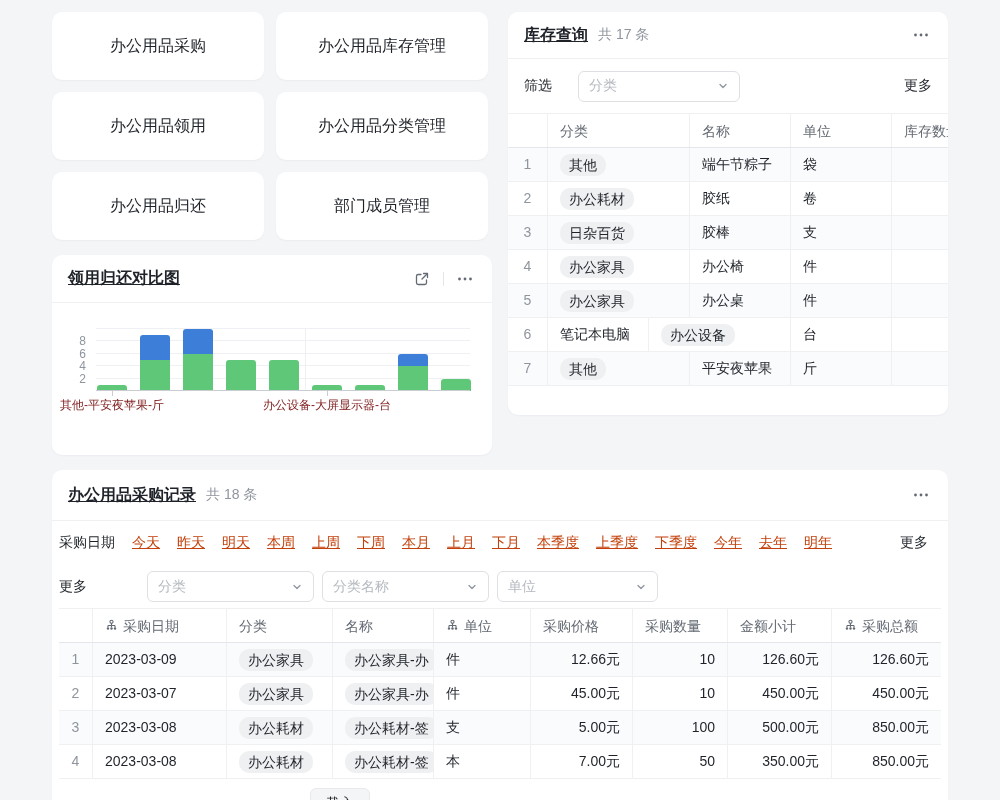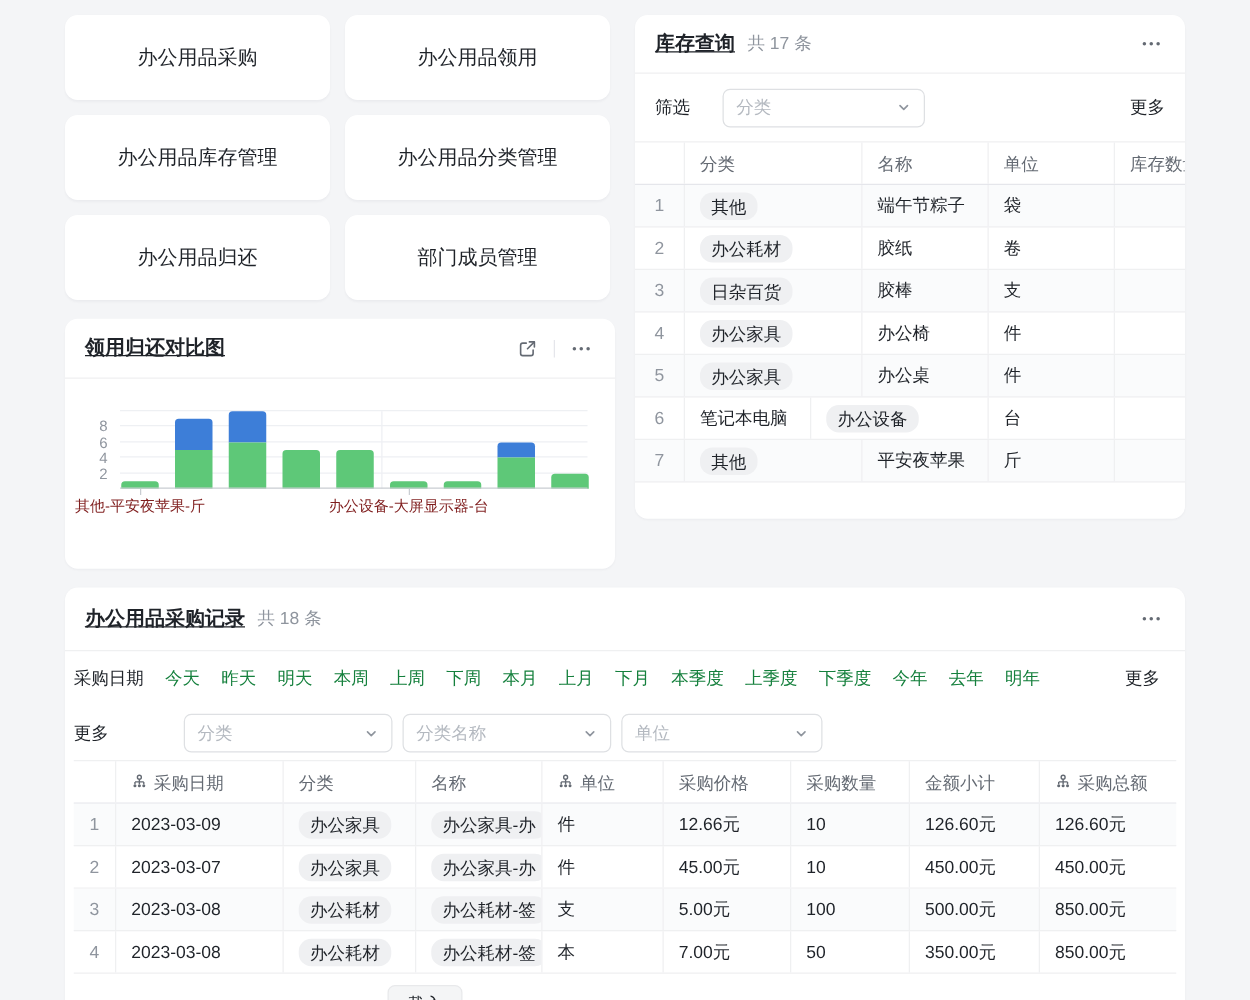--- a/index.html
+++ b/index.html
@@ -32,21 +32,21 @@
   
   .tbl{box-sizing:border-box;}
   .trow,.thead{display:flex;}
   .thead{border-top:1px solid #eff0f1;border-bottom:1px solid #e5e6eb;color:#646a73;}
   .trow{border-bottom:1px solid #eff0f1;cursor:pointer;}
   .trow:nth-of-type(even){background:#fafbfc;}
   .cell{box-sizing:border-box;border-right:1px solid #eff0f1;padding:0 12px;line-height:32px;height:33px;
         white-space:nowrap;overflow:hidden;}
   .thead .cell{line-height:32px;height:33px;display:flex;align-items:center;gap:5px;}
   .cell.c-idx{padding:0;text-align:center;color:#8f959e;}
-  .cell.num{}
+  .cell.num{text-align:right;}
   .pill{display:inline-block;background:#eff0f2;border-radius:10px;padding:0 9px;line-height:22px;
         font-size:14px;color:#1f2329;max-width:100%;overflow:hidden;white-space:nowrap;vertical-align:middle;}
   
   .itable{width:472px;}
   .i-idx{width:40px;} .i-cat{width:142px;} .i-name{width:101px;} .i-unit{width:101px;} .i-stock{width:88px;border-right:none;}
   
   .chart-card{left:52px;top:255px;width:440px;height:200px;}
   .chart-head{height:47px;}
   .chart-wrap{position:relative;height:152px;}
   .y-axis{position:absolute;left:0;top:26px;width:38px;height:62px;}
@@ -58,21 +58,21 @@
   .bar{position:absolute;bottom:0;display:flex;flex-direction:column;justify-content:flex-end;z-index:1;}
   .seg{width:100%;}
   .seg.cap{border-radius:3px 3px 0 0;}
   .tickmark{position:absolute;bottom:-5px;width:1px;height:5px;background:#c9cdd2;}
   .xlabel{position:absolute;top:68px;transform:translateX(-50%);font-size:12px;color:#7f1d1d;white-space:nowrap;}
   
   .rec-card{left:52px;top:470px;width:896px;height:360px;}
   .rec-head{height:50px;}
   .date-row{height:44px;display:flex;align-items:center;gap:17px;padding:0 20px 0 7px;}
   .date-label{color:#1f2329;}
-  .date-opt{color:#15803d;cursor:pointer;}
+  .date-opt{color:#c2410c;cursor:pointer;text-decoration:underline;}
   .sel-row{height:43px;display:flex;align-items:center;padding:0 7px;gap:8px;}
   .sel-row .flabel{width:30px;margin-right:50px;}
   .sel-row .select{width:167px;}
   .sel-row .select:nth-of-type(3){width:161px;}
   .rtable{margin-left:7px;width:882px;}
   .r-idx{width:34px;} .r-date{width:134px;} .r-cat{width:106px;} .r-name{width:101px;padding-right:2px;}
   .r-unit{width:97px;} .r-price{width:102px;} .r-qty{width:95px;} .r-sub{width:104px;} .r-total{width:109px;border-right:none;}
   .load-more{position:absolute;left:258px;top:318px;width:58px;height:30px;background:#f4f5f6;border:1px solid #e8e9eb;
              border-radius:6px;display:flex;align-items:flex-start;justify-content:center;font-size:14px;color:#1f2329;
              line-height:28px;cursor:pointer;}
@@ -82,25 +82,25 @@
 
 <div class="stage">
 
   <div class="quick-grid">
 
       <div class="qbtn">
         <span>办公用品采购</span>
       </div>
 
       <div class="qbtn">
+        <span>办公用品库存管理</span>
+      </div>
+
+      <div class="qbtn">
         <span>办公用品领用</span>
-      </div>
-
-      <div class="qbtn">
-        <span>办公用品库存管理</span>
       </div>
 
       <div class="qbtn">
         <span>办公用品分类管理</span>
       </div>
 
       <div class="qbtn">
         <span>办公用品归还</span>
       </div>
 

